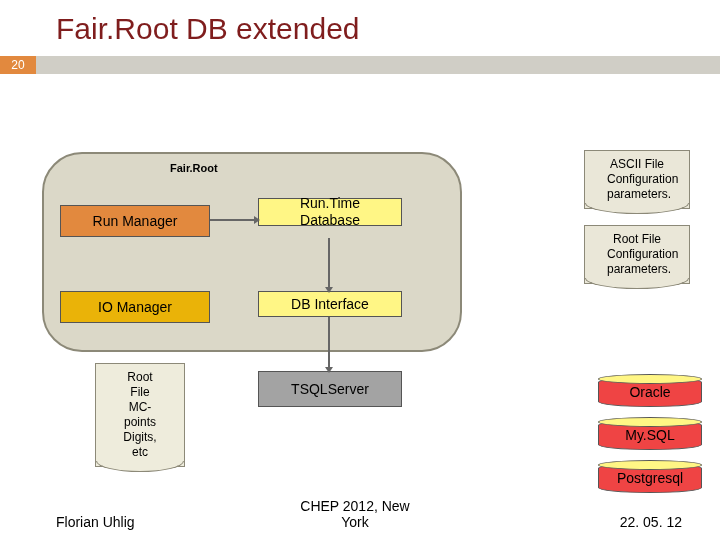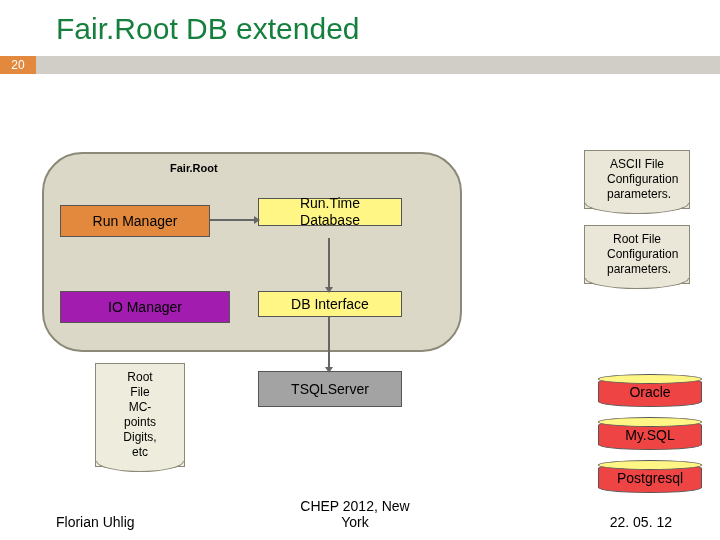--- a/index.html
+++ b/index.html
@@ -1,26 +1,26 @@
 <!DOCTYPE html>
 <html><head>
 <meta charset="utf-8">
 <style>
 *{margin:0;padding:0;box-sizing:border-box;font-family:Arial,sans-serif}
 body{width:720px;height:540px;background:#fff;position:relative;overflow:hidden}
-.title{font-size:30px;color:#15803d;padding:12px 0 10px 56px}
+.title{font-size:30px;color:#7f1d1d;padding:12px 0 10px 56px}
 .accent-bar{display:flex;height:18px}
 .accent-bar .num{width:36px;background:#e2893e;color:#fff;font-size:12px;display:flex;align-items:center;justify-content:center}
 .accent-bar .line{flex:1;background:#d0cec6}
 .container{position:absolute;border:2px solid #8c8978;border-radius:40px;background:#dbd8c8;left:42px;top:152px;width:420px;height:200px}
 .container-title{position:absolute;left:170px;top:162px;font-size:11px;font-weight:bold}
 .box{position:absolute;border:1px solid #555;font-size:14px;display:flex;align-items:center;justify-content:center;text-align:center;line-height:1.2}
 .run-mgr{left:60px;top:205px;width:150px;height:32px;background:#e2893e}
 .runtime{left:258px;top:198px;width:144px;height:28px;background:#fff685}
-.io-mgr{left:60px;top:291px;width:170px;height:32px;background:#a21caf}
+.io-mgr{left:60px;top:291px;width:150px;height:32px;background:#eab308}
 .dbint{left:258px;top:291px;width:144px;height:26px;background:#fff685}
 .tsql{left:258px;top:371px;width:144px;height:36px;background:#a3a3a3}
 .cyl{position:absolute;background:#ef4444;border:1px solid #555;border-radius:50%/18%;font-size:14px;display:flex;align-items:center;justify-content:center}
 .cyl::before{content:"";position:absolute;left:-1px;right:-1px;top:-4px;height:8px;border:1px solid #555;border-radius:50%;background:#fff685}
 .oracle{right:18px;top:377px;width:104px;height:30px}
 .mysql{right:18px;top:420px;width:104px;height:30px}
 .pgsql{right:18px;top:463px;width:104px;height:30px}
 .note{position:absolute;width:106px;font-size:12px;text-align:center;line-height:1.25;padding:6px 22px;background:#eae7d8;border:1px solid #8c8978}
 .note::after{content:"";position:absolute;left:0;right:0;bottom:-6px;height:10px;background:#eae7d8;border:1px solid #8c8978;border-top:none;border-radius:0 0 50% 50%/0 0 100% 100%}
 .note1{right:30px;top:150px}
@@ -30,21 +30,21 @@
 .arrow{position:absolute;background:#666}
 .a-rm-rt{left:210px;top:219px;width:48px;height:2px}
 .a-rm-rt::after{content:"";position:absolute;right:-6px;top:-3px;border:4px solid transparent;border-left:6px solid #666}
 .a-rt-db{left:328px;top:238px;width:2px;height:53px}
 .a-rt-db::after{content:"";position:absolute;left:-3px;bottom:-6px;border:4px solid transparent;border-top:6px solid #666}
 .a-db-ts{left:328px;top:317px;width:2px;height:54px}
 .a-db-ts::after{content:"";position:absolute;left:-3px;bottom:-6px;border:4px solid transparent;border-top:6px solid #666}
 .footer{position:absolute;bottom:10px;font-size:14px}
 .f1{left:56px}
 .f2{left:290px;text-align:center;width:130px}
-.f3{right:48px}
+.f3{right:38px}
 </style>
 </head>
 <body>
 
 <div class="title">Fair.Root DB extended</div>
 <div class="accent-bar">
   <div class="num">20</div>
   <div class="line"></div>
 </div>
 

